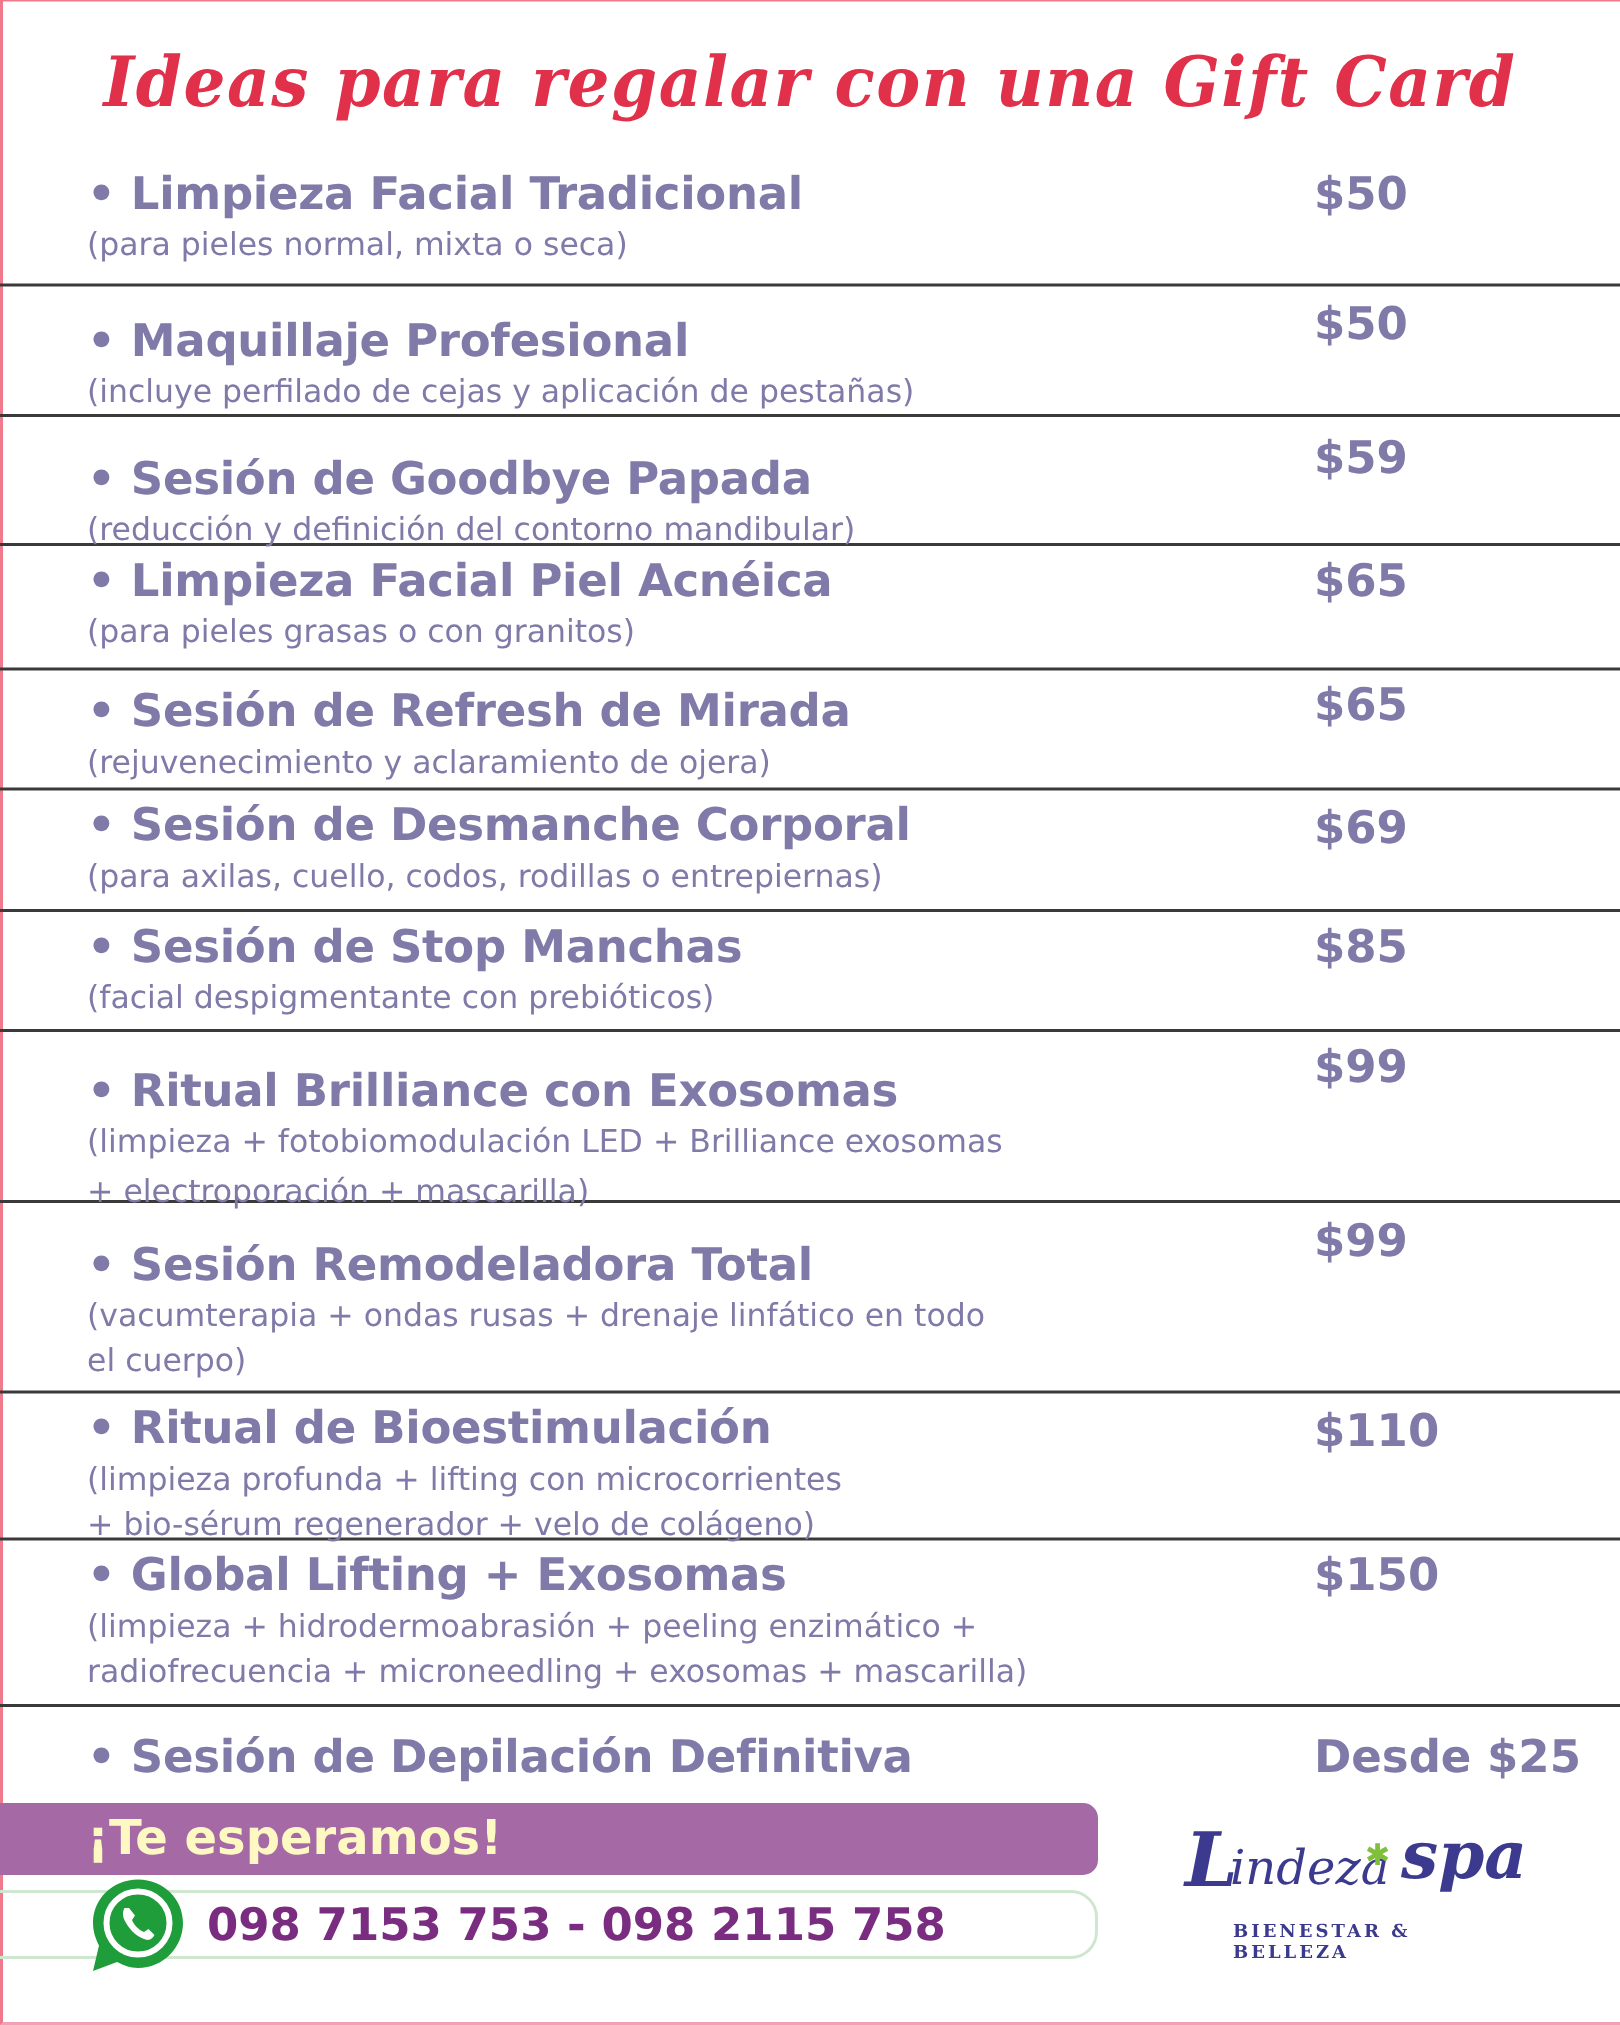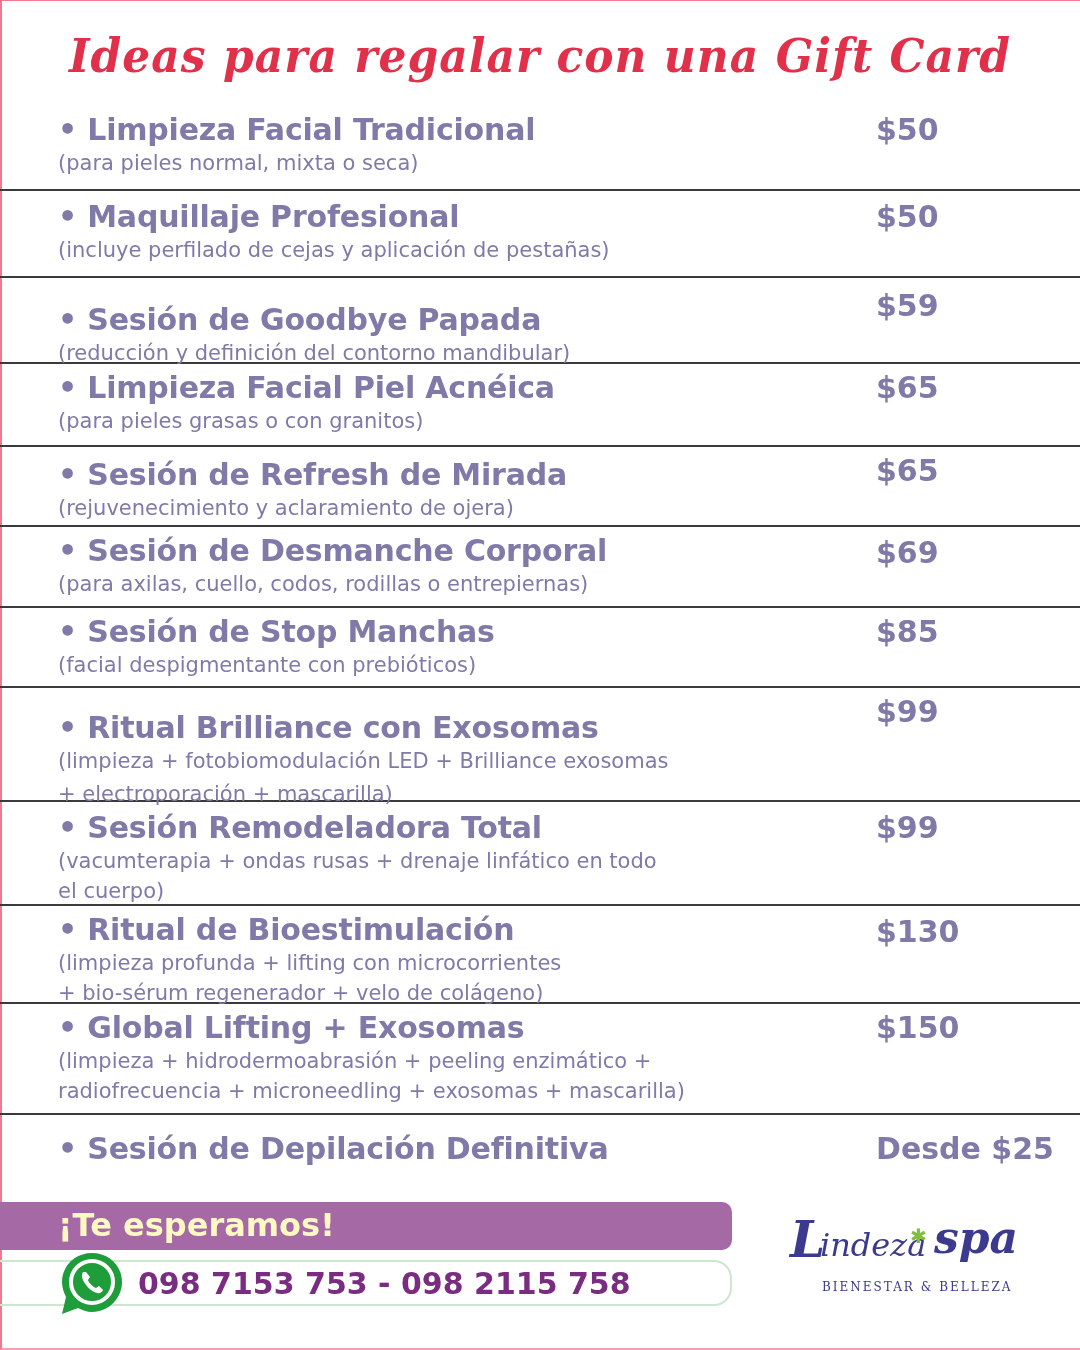--- a/index.html
+++ b/index.html
@@ -26,37 +26,37 @@
   .phone-text { position: absolute; left: 138px; top: 1266px; font-weight: bold; font-size: 30px; color: #7a2d80; }
   .logo { position: absolute; left: 790px; top: 1210px; width: 230px; height: 90px; }
   .logo-l { position: absolute; left: 0; top: 0; font-family: "DejaVu Serif", serif; font-style: italic;
             font-size: 50px; color: #3b3a8e; font-weight: bold; }
   .logo-ind { position: absolute; left: 30px; top: 16px; font-family: "DejaVu Serif", serif; font-style: italic;
               font-size: 32px; color: #3b3a8e; }
   .logo-spa { position: absolute; left: 144px; top: 2px; font-family: "DejaVu Serif", serif; font-style: italic;
               font-weight: bold; font-size: 44px; color: #3b3a8e; }
   .logo-star { position: absolute; left: 120px; top: 14px; font-size: 20px; color: #7fbf3a; }
   .logo-sub { position: absolute; left: 32px; top: 70px; font-family: "DejaVu Serif", serif; font-size: 12px;
-              color: #3b3a8e; letter-spacing: 2px; font-weight: normal; }
+              color: #3b3a8e; letter-spacing: 2px; font-weight: bold; }
 </style>
 </head>
 <body>
 
 <div class="frame"></div>
 
 <div class="title">Ideas para regalar con una Gift Card</div>
 
 <div class="list">
 
   <div class="row" style="height:87px;padding-top:8px">
     <div class="name">• Limpieza Facial Tradicional</div>
     <div class="desc">(para pieles normal, mixta o seca)</div>
     <div class="price" style="top:8px">$50</div>
   </div>
-  <div class="row" style="height:87px;padding-top:8px">
+  <div class="row" style="height:87px;padding-top:19px">
     <div class="name">• Maquillaje Profesional</div>
     <div class="desc">(incluye perfilado de cejas y aplicación de pestañas)</div>
     <div class="price" style="top:8px">$50</div>
   </div>
   <div class="row" style="height:86px;padding-top:24px">
     <div class="name">• Sesión de Goodbye Papada</div>
     <div class="desc">(reducción y definición del contorno mandibular)</div>
     <div class="price" style="top:10px">$59</div>
   </div>
   <div class="row" style="height:83px;padding-top:6px">
@@ -78,31 +78,31 @@
     <div class="name">• Sesión de Stop Manchas</div>
     <div class="desc">(facial despigmentante con prebióticos)</div>
     <div class="price" style="top:6px">$85</div>
   </div>
   <div class="row" style="height:114px;padding-top:22px">
     <div class="name">• Ritual Brilliance con Exosomas</div>
     <div class="desc">(limpieza + fotobiomodulación LED + Brilliance exosomas</div>
     <div class="desc" style="line-height:36px">+ electroporación + mascarilla)</div>
     <div class="price" style="top:6px">$99</div>
   </div>
-  <div class="row" style="height:104px;padding-top:8px">
+  <div class="row" style="height:127px;padding-top:24px">
     <div class="name">• Sesión Remodeladora Total</div>
     <div class="desc">(vacumterapia + ondas rusas + drenaje linfático en todo</div>
     <div class="desc">el cuerpo)</div>
     <div class="price" style="top:8px">$99</div>
   </div>
   <div class="row" style="height:98px;padding-top:6px">
     <div class="name">• Ritual de Bioestimulación</div>
     <div class="desc">(limpieza profunda + lifting con microcorrientes</div>
     <div class="desc">+ bio-sérum regenerador + velo de colágeno)</div>
-    <div class="price" style="top:8px">$130</div>
+    <div class="price" style="top:8px">$110</div>
   </div>
   <div class="row" style="height:111px;padding-top:6px">
     <div class="name">• Global Lifting + Exosomas</div>
     <div class="desc">(limpieza + hidrodermoabrasión + peeling enzimático +</div>
     <div class="desc">radiofrecuencia + microneedling + exosomas + mascarilla)</div>
     <div class="price" style="top:6px">$150</div>
   </div>
   <div class="row last" style="height:70px;padding-top:16px">
     <div class="name">• Sesión de Depilación Definitiva</div>
     <div class="price" style="top:16px">Desde $25</div>

